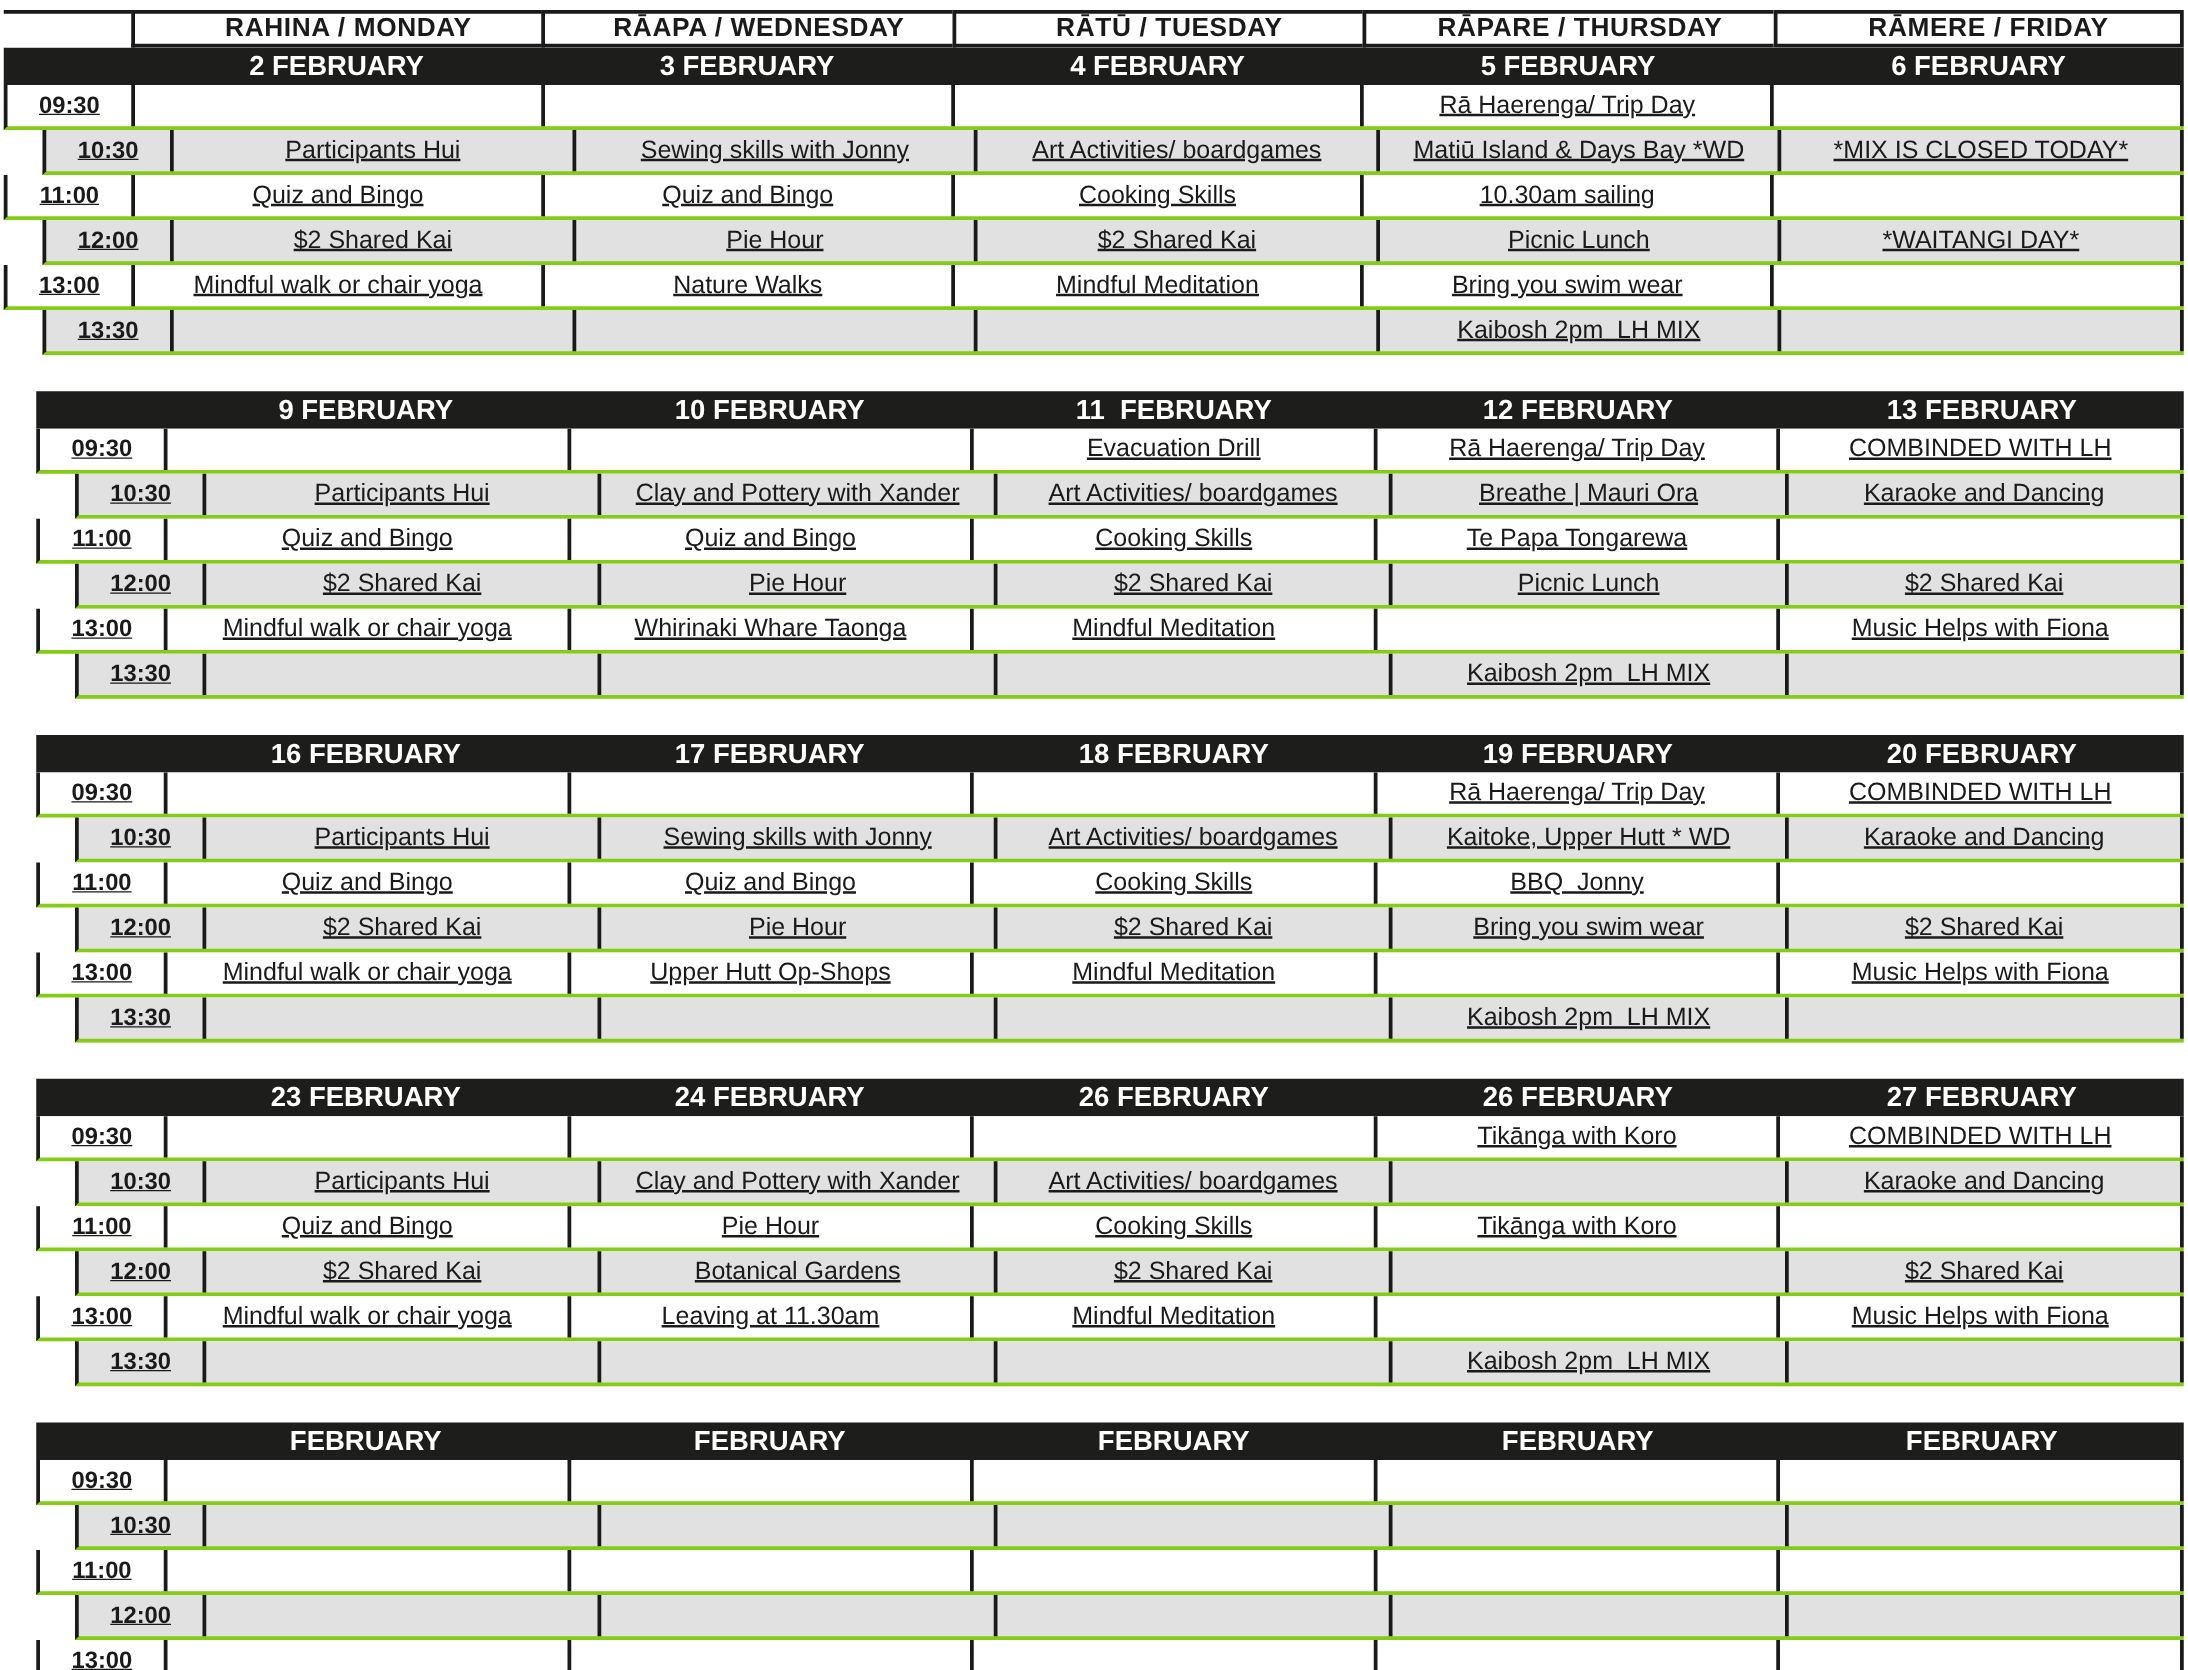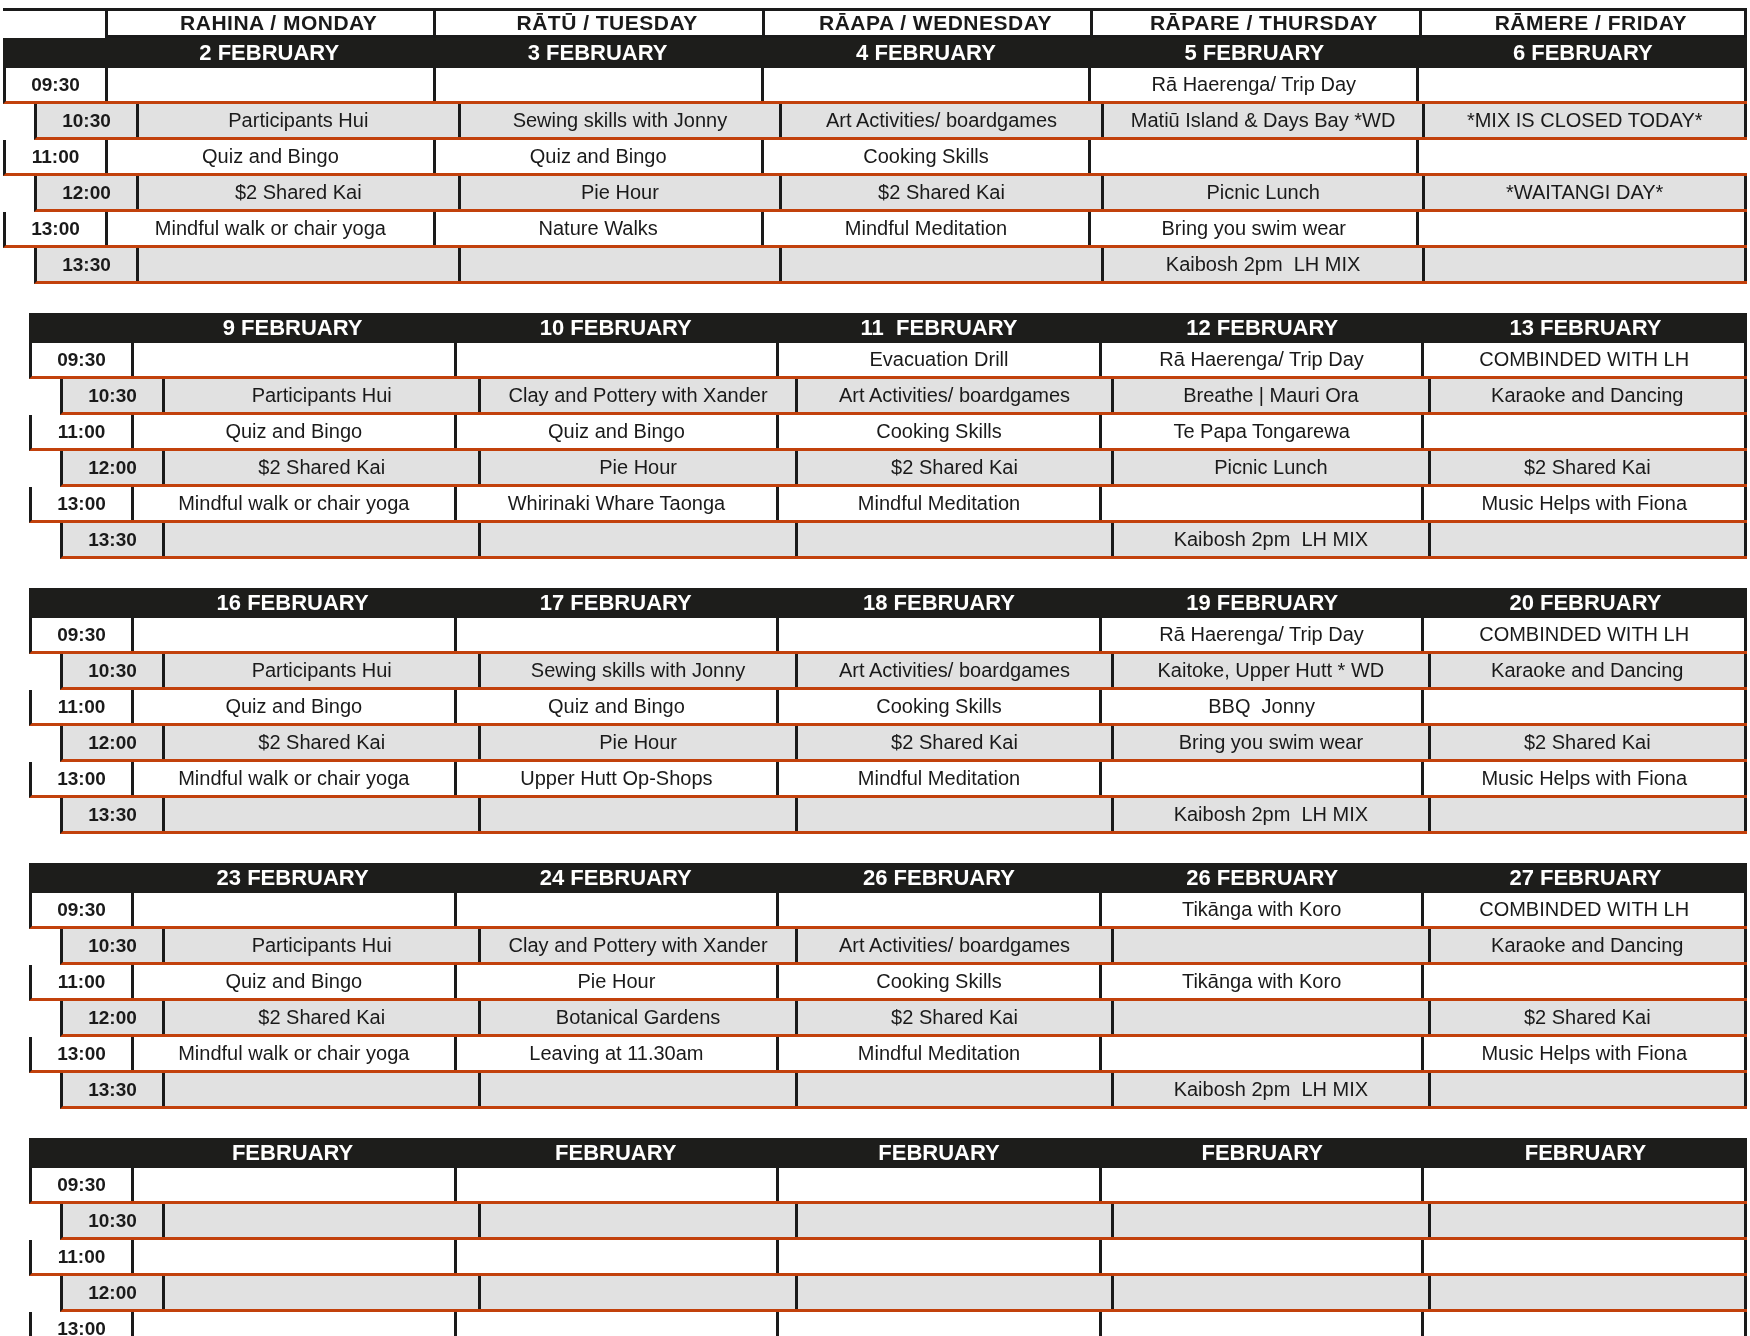--- a/index.html
+++ b/index.html
@@ -46,22 +46,23 @@
     display: flex; align-items: center; justify-content: center;
     color: #ffffff;
     font-weight: bold;
     font-size: 22px;
     white-space: pre;
   }
 
   .time-row {
     height: 33px;
     border-left: 3px solid #1a1a1a;
-    border-bottom: 3px solid #c2410c;
+    border-bottom: 3px solid #84cc16;
     background: #ffffff;
+    text-decoration: underline;
   }
   .time-row.alt { background: #e1e1e1; margin-left: 31px; }
 
   .time-cell {
     display: flex; align-items: center; justify-content: center;
     font-weight: bold;
     font-size: 19px;
     border-right: 3px solid #1a1a1a;
   }
   .activity-cell {
@@ -72,22 +73,22 @@
     overflow: hidden;
   }
 </style>
 </head>
 <body>
 
 <div class="schedule">
   <div class="grid-row day-header-row" id="day-header-row">
       <div class="corner-cell"></div>
       <div class="day-cell">RAHINA / MONDAY</div>
+      <div class="day-cell">RĀAPA / WEDNESDAY</div>
       <div class="day-cell">RĀTŪ / TUESDAY</div>
-      <div class="day-cell">RĀAPA / WEDNESDAY</div>
       <div class="day-cell">RĀPARE / THURSDAY</div>
       <div class="day-cell">RĀMERE / FRIDAY</div>
     </div>
   <div id="weeks">
       <div class="week-block">
         <div class="grid-row date-band">
           <div class="band-cell"></div>
           <div class="band-cell">2 FEBRUARY</div>
           <div class="band-cell">3 FEBRUARY</div>
           <div class="band-cell">4 FEBRUARY</div>
@@ -108,20 +109,21 @@
           <div class="activity-cell">Sewing skills with Jonny</div>
           <div class="activity-cell">Art Activities/ boardgames</div>
           <div class="activity-cell">Matiū Island &amp; Days Bay *WD</div>
           <div class="activity-cell">*MIX IS CLOSED TODAY*</div>
         </div>
         <div class="grid-row time-row">
           <div class="time-cell">11:00</div>
           <div class="activity-cell">Quiz and Bingo</div>
           <div class="activity-cell">Quiz and Bingo</div>
           <div class="activity-cell">Cooking Skills</div>
+          <div class="activity-cell">10.30am sailing</div>
           <div class="activity-cell"></div>
         </div>
         <div class="grid-row time-row alt">
           <div class="time-cell">12:00</div>
           <div class="activity-cell">$2 Shared Kai</div>
           <div class="activity-cell">Pie Hour</div>
           <div class="activity-cell">$2 Shared Kai</div>
           <div class="activity-cell">Picnic Lunch</div>
           <div class="activity-cell">*WAITANGI DAY*</div>
         </div>

